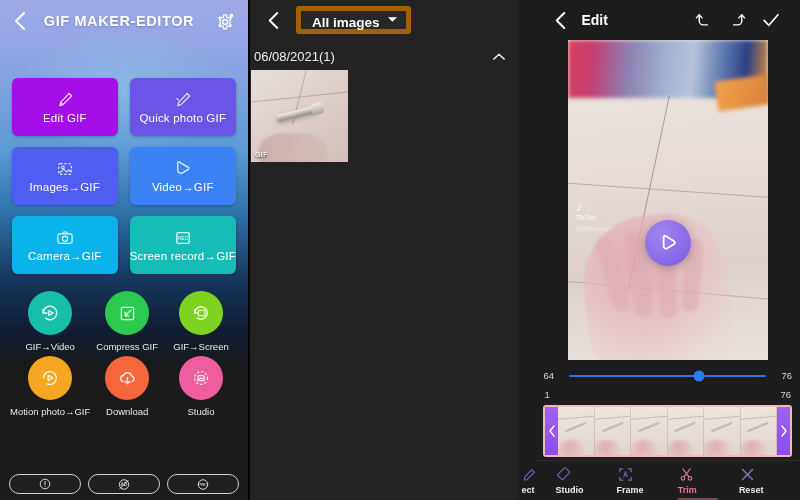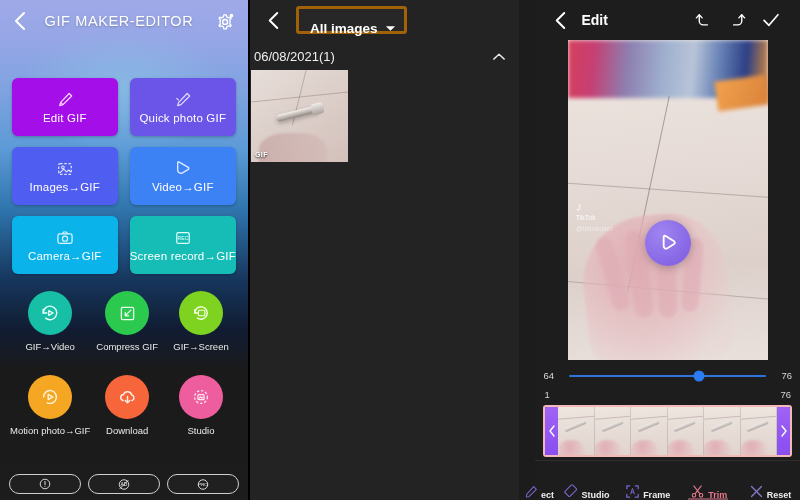--- a/index.html
+++ b/index.html
@@ -30,42 +30,42 @@
     overflow: hidden;
   }
   .l-header {
     height: 42px; display: flex; align-items: center; position: relative;
   }
   .l-back {
     width: 40px; height: 42px; display: flex; align-items: center; justify-content: center;
     cursor: pointer;
   }
   .l-title {
-    flex: 1; text-align: center; color: #fff; font-size: 14.5px; font-weight: normal;
+    flex: 1; text-align: center; color: #fff; font-size: 14.5px; font-weight: bold;
     letter-spacing: 0.6px; text-shadow: 0 1px 2px rgba(0,0,0,.25);
     margin-left: -6px;
   }
   .l-gear { width: 44px; height: 42px; display: flex; align-items: center; justify-content: center; cursor: pointer; }
 
   .big-grid {
     margin: 36px 12px 0 12px;
     display: grid; grid-template-columns: 1fr 1fr; gap: 11px 12px;
   }
   .big-card {
     height: 58px; border-radius: 6px;
     display: flex; flex-direction: column; align-items: center; justify-content: center;
     gap: 2px; cursor: pointer; position: relative;
     box-shadow: 0 1px 3px rgba(0,0,0,.25);
   }
   .big-card .lbl { color: #fff; font-size: 11.5px; letter-spacing: .2px; white-space: nowrap;}
   .big-card .ic { height: 20px; display: flex; align-items: flex-end; }
 
   .circ-grid {
     margin: 17px 10px 0 10px;
-    display: grid; grid-template-columns: repeat(3, 1fr); row-gap: 23px;
+    display: grid; grid-template-columns: repeat(3, 1fr); row-gap: 4px;
   }
   .circ-item { display: flex; flex-direction: column; align-items: center; cursor: pointer; }
   .circ {
     width: 44px; height: 44px; border-radius: 50%;
     display: flex; align-items: center; justify-content: center;
   }
   .circ-lbl { margin-top: 6px; color: #e9e9e9; font-size: 9.5px; white-space: nowrap; }
 
   .pill-row {
     position: absolute; left: 0; right: 0; bottom: 6px;
@@ -78,22 +78,22 @@
   }
 
   
   .panel-mid {
     position: relative; width: 277px; height: 500px;
     background: #232323; border-left: 2px solid #000;
   }
   .m-header { height: 40px; display: flex; align-items: center; padding-left: 12px; gap: 10px; }
   .m-back { width: 24px; height: 30px; display: flex; align-items: center; justify-content: center; cursor: pointer; }
   .m-drop {
-    height: 28px; padding: 16px 8px 0 11px; border: 3px solid #a16207; border-radius: 3px;
-    display: flex; align-items: center; gap: 8px; cursor: pointer; background: #272727;
+    height: 28px; padding: 4px 8px 0 11px; border: 5px solid #a16207; border-radius: 3px;
+    display: flex; align-items: flex-start; gap: 8px; cursor: pointer; background: #272727;
   }
   .m-drop span { color: #fff; font-size: 13.5px; font-weight: bold; }
   .m-datebar {
     display: flex; align-items: center; justify-content: space-between;
     padding: 9px 12px 6px 4px;
   }
   .m-date { color: #efefef; font-size: 13px; }
   .m-chev { cursor: pointer; width: 16px; display: flex; justify-content: center;}
   .m-thumbwrap { padding: 0 0 0 1px; }
   .m-thumb {
@@ -182,21 +182,21 @@
     background:radial-gradient(ellipse at 45% 25%,rgba(224,160,172,.75),rgba(235,200,200,.2) 75%);
     border-radius:45% 40% 15% 20%;filter:blur(1px);}
   .r-frame .fline{position:absolute;left:0;top:20%;width:120%;height:1px;background:rgba(120,95,95,.3);transform:rotate(-5deg);}
 
   .r-toolbar {
     position: absolute; left: 0; bottom: 0; width: 100%; height: 40px;
     border-top: 1px solid #2e2e2e; background:#1d1d1d;
     display: flex; align-items: center;
   }
   .tool {
-    flex: 1; display: flex; flex-direction: row; align-items: flex-end; justify-content: center;
+    flex: 1; display: flex; flex-direction: column; align-items: flex-start; justify-content: center;
     gap: 2px; cursor: pointer; height: 100%;
   }
   .tool .tlbl { font-size: 9px; color: #ededed; font-weight: bold; }
   .tool.first { flex: 0 0 34px; margin-left: -14px; }
   .tool.active .tlbl { color: #e8788c; }
   .tool.active .tunderline {
     position:absolute; bottom:0; width:40px; height:2px; background:#7a4a55;
   }
 </style>
 </head>

